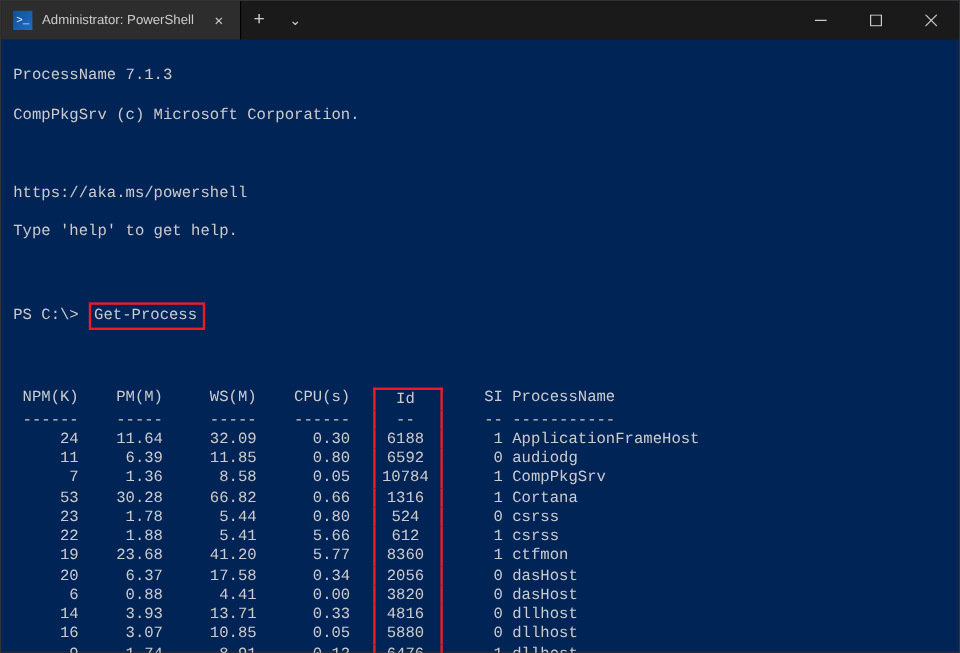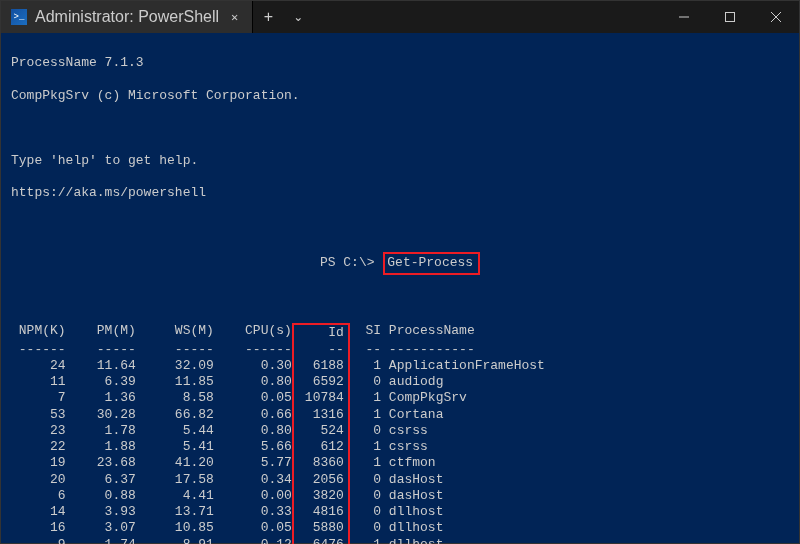--- a/index.html
+++ b/index.html
@@ -35,21 +35,21 @@
     .tab-icon {
       width: 16px;
       height: 16px;
       background: linear-gradient(135deg, #134f9e 0%, #1b6ec2 100%);
       display: inline-flex;
       align-items: center;
       justify-content: center;
       font-size: 9px;
       color: #fff;
     }
-    .tab-title { color: #ccc; font-size: 16px; flex: 1; font-family: 'Segoe UI', sans-serif; }
+    .tab-title { color: #ccc; font-size: 11px; flex: 1; font-family: 'Segoe UI', sans-serif; }
     .tab-close { color: #ccc; font-size: 12px; padding: 0 4px; cursor: pointer; }
     .titlebar-btns {
       display: flex;
       height: 32px;
       margin-left: auto;
       padding-left: 6px;
     }
     .new-tab, .chev {
       color: #ccc;
       width: 30px;
@@ -72,32 +72,32 @@
       cursor: pointer;
     }
     .winbtn svg { width: 10px; height: 10px; }
     .terminal {
       padding: 6px 10px;
       color: #cccccc;
       font-size: 13px;
       line-height: 1.25;
       white-space: pre;
     }
-    .prompt-line { margin-top: 2px; text-align: center; }
+    .prompt-line { margin-top: 2px; }
     .cmd-box {
       display: inline-block;
       border: 2px solid #ed1c24;
       padding: 1px 5px 1px 2px;
       margin-left: 1px;
     }
-    .row-wrap { display: flex; align-items: stretch; }
+    .row-wrap { display: flex; align-items: stretch; gap: 19px; }
     .pre-id, .post-id { white-space: pre; }
     .id-cell {
       width: 58px;
-      text-align: right;
+      text-align: center;
       border-left: 2px solid #ed1c24;
       border-right: 2px solid #ed1c24;
       padding-right: 4px;
     }
     .hdr-r .id-cell { border-top: 2px solid #ed1c24; }
   </style>
 </head>
 <body>
 
 <div class="window">
@@ -126,20 +126,20 @@
             <line x1="10" y1="0" x2="0" y2="10" stroke="#ccc" stroke-width="1"></line>
           </svg>
       </div>
     </div>
   </div>
 
   <div class="terminal">
 <div>ProcessName 7.1.3</div>
 <div>CompPkgSrv (c) Microsoft Corporation.</div>
 <div> </div>
+<div>https://aka.ms/powershell</div>
 <div>Type 'help' to get help.</div>
-<div>https://aka.ms/powershell</div>
 <div> </div>
 <div class="prompt-line"><span>PS C:\&gt;</span> <span class="cmd-box">Get-Process</span></div>
 <div> </div>
 <div id="proc-table"><div class="row-wrap hdr-r"><span class="pre-id"> NPM(K)    PM(M)     WS(M)    CPU(s)</span><span class="id-cell">Id</span><span class="post-id">  SI ProcessName</span></div><div class="row-wrap "><span class="pre-id"> ------    -----     -----    ------</span><span class="id-cell">--</span><span class="post-id">  -- -----------</span></div><div class="row-wrap "><span class="pre-id">     24    11.64     32.09      0.30</span><span class="id-cell">6188</span><span class="post-id">   1 ApplicationFrameHost</span></div><div class="row-wrap "><span class="pre-id">     11     6.39     11.85      0.80</span><span class="id-cell">6592</span><span class="post-id">   0 audiodg</span></div><div class="row-wrap "><span class="pre-id">      7     1.36      8.58      0.05</span><span class="id-cell">10784</span><span class="post-id">   1 CompPkgSrv</span></div><div class="row-wrap "><span class="pre-id">     53    30.28     66.82      0.66</span><span class="id-cell">1316</span><span class="post-id">   1 Cortana</span></div><div class="row-wrap "><span class="pre-id">     23     1.78      5.44      0.80</span><span class="id-cell">524</span><span class="post-id">   0 csrss</span></div><div class="row-wrap "><span class="pre-id">     22     1.88      5.41      5.66</span><span class="id-cell">612</span><span class="post-id">   1 csrss</span></div><div class="row-wrap "><span class="pre-id">     19    23.68     41.20      5.77</span><span class="id-cell">8360</span><span class="post-id">   1 ctfmon</span></div><div class="row-wrap "><span class="pre-id">     20     6.37     17.58      0.34</span><span class="id-cell">2056</span><span class="post-id">   0 dasHost</span></div><div class="row-wrap "><span class="pre-id">      6     0.88      4.41      0.00</span><span class="id-cell">3820</span><span class="post-id">   0 dasHost</span></div><div class="row-wrap "><span class="pre-id">     14     3.93     13.71      0.33</span><span class="id-cell">4816</span><span class="post-id">   0 dllhost</span></div><div class="row-wrap "><span class="pre-id">     16     3.07     10.85      0.05</span><span class="id-cell">5880</span><span class="post-id">   0 dllhost</span></div><div class="row-wrap "><span class="pre-id">      9     1.74      8.91      0.12</span><span class="id-cell">6476</span><span class="post-id">   1 dllhost</span></div></div>
   </div>
 </div>
 
 </body></html>

